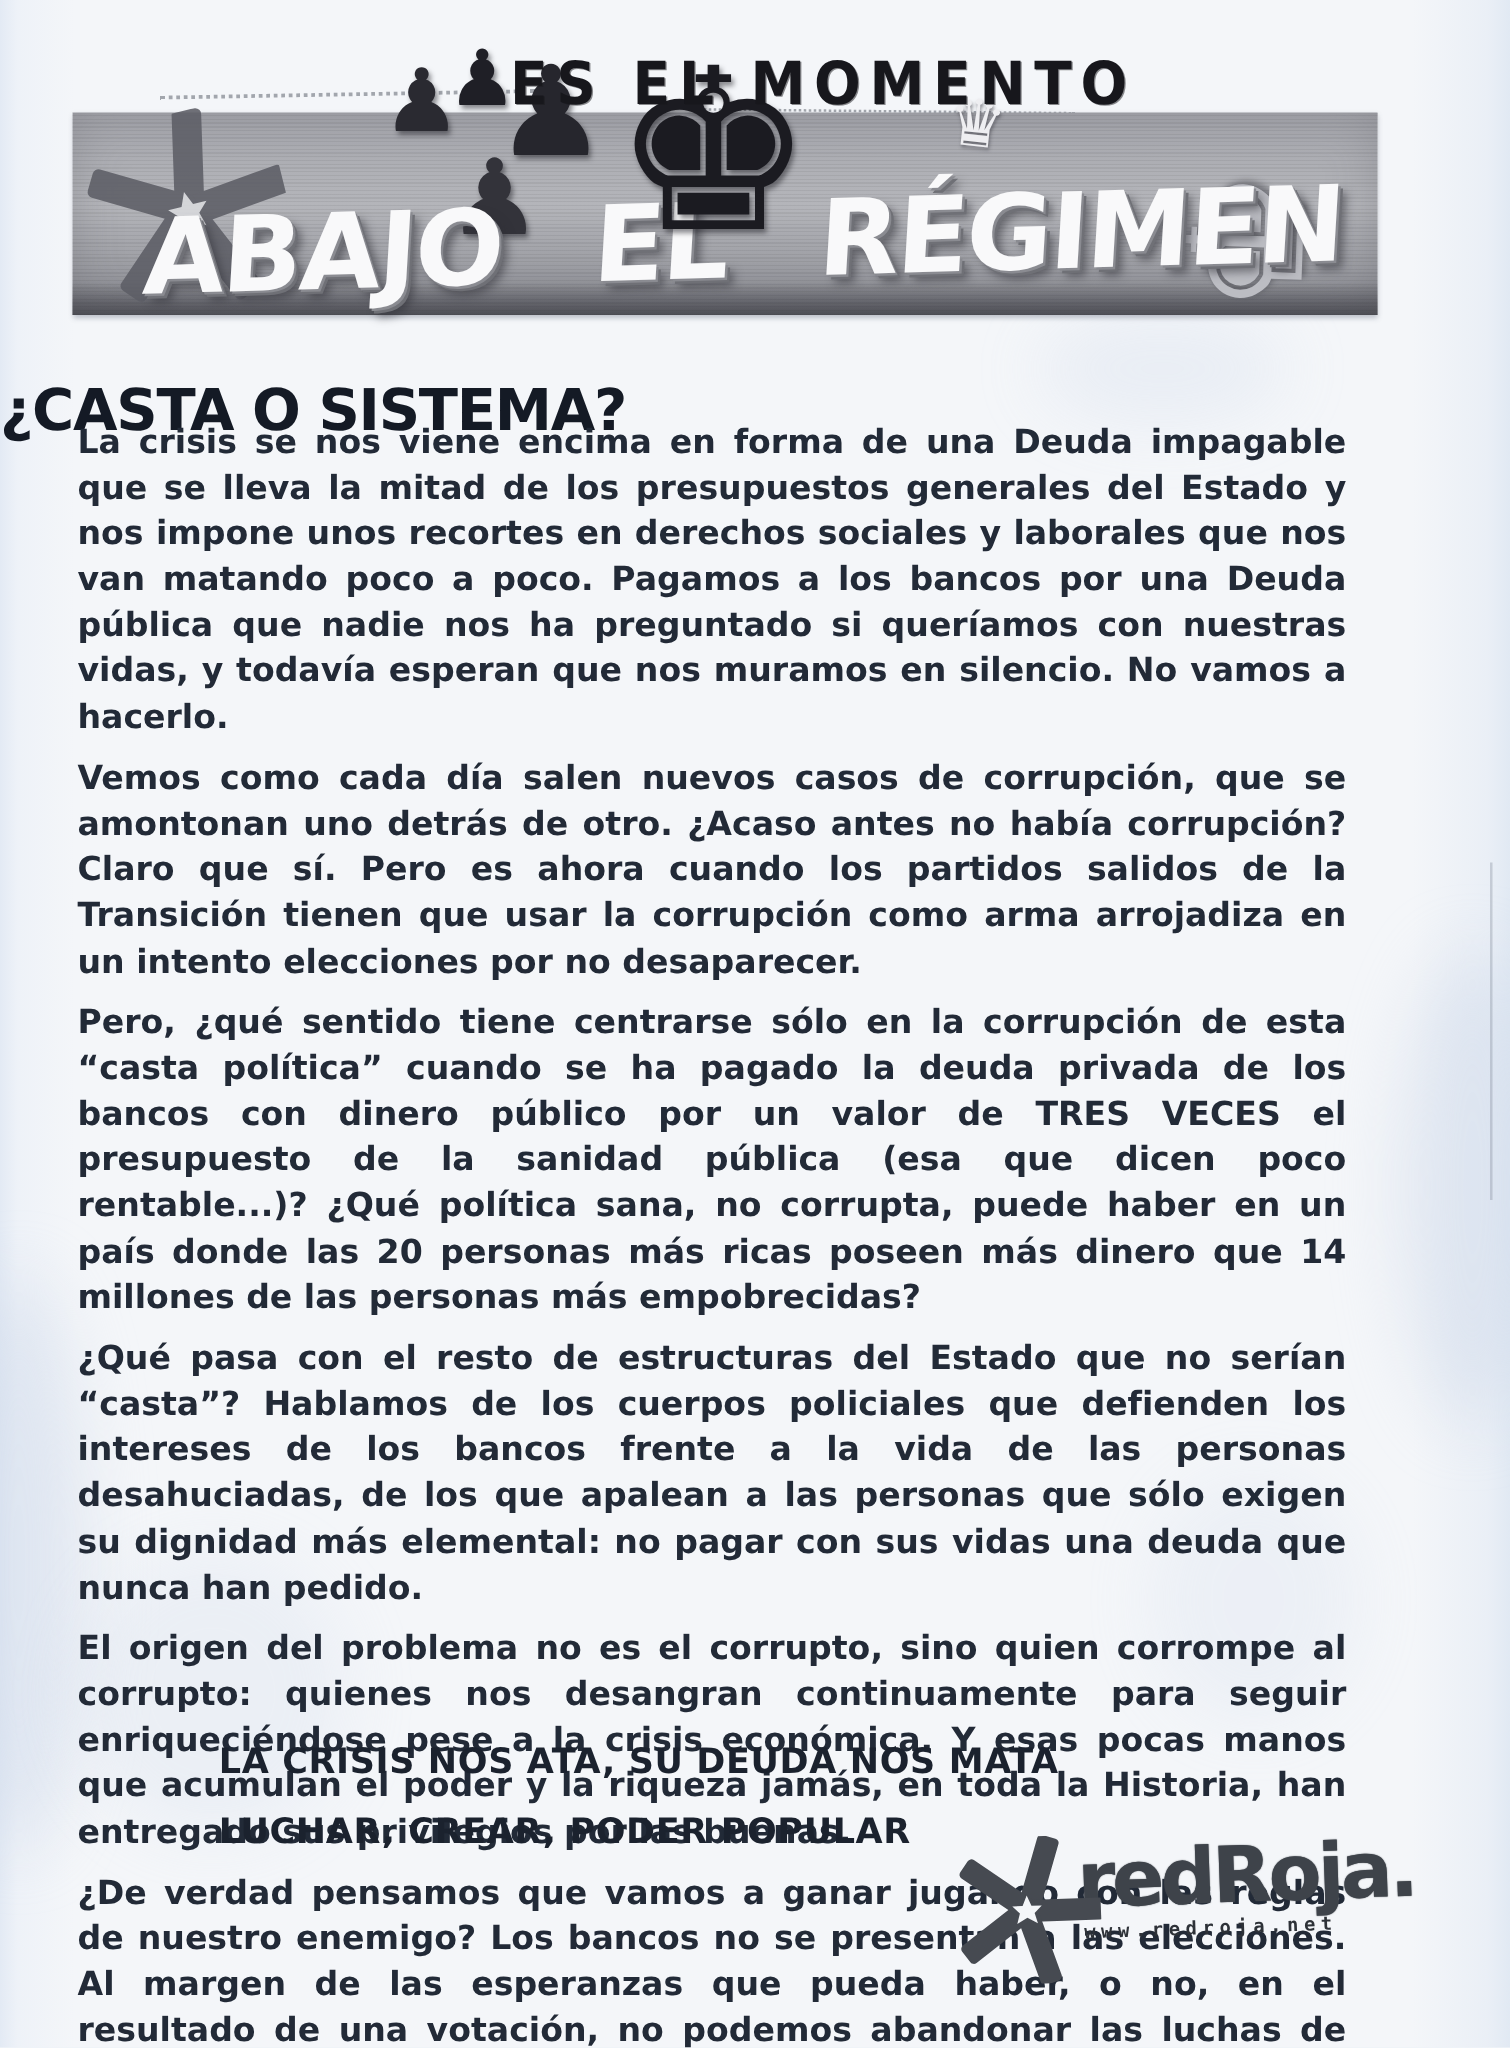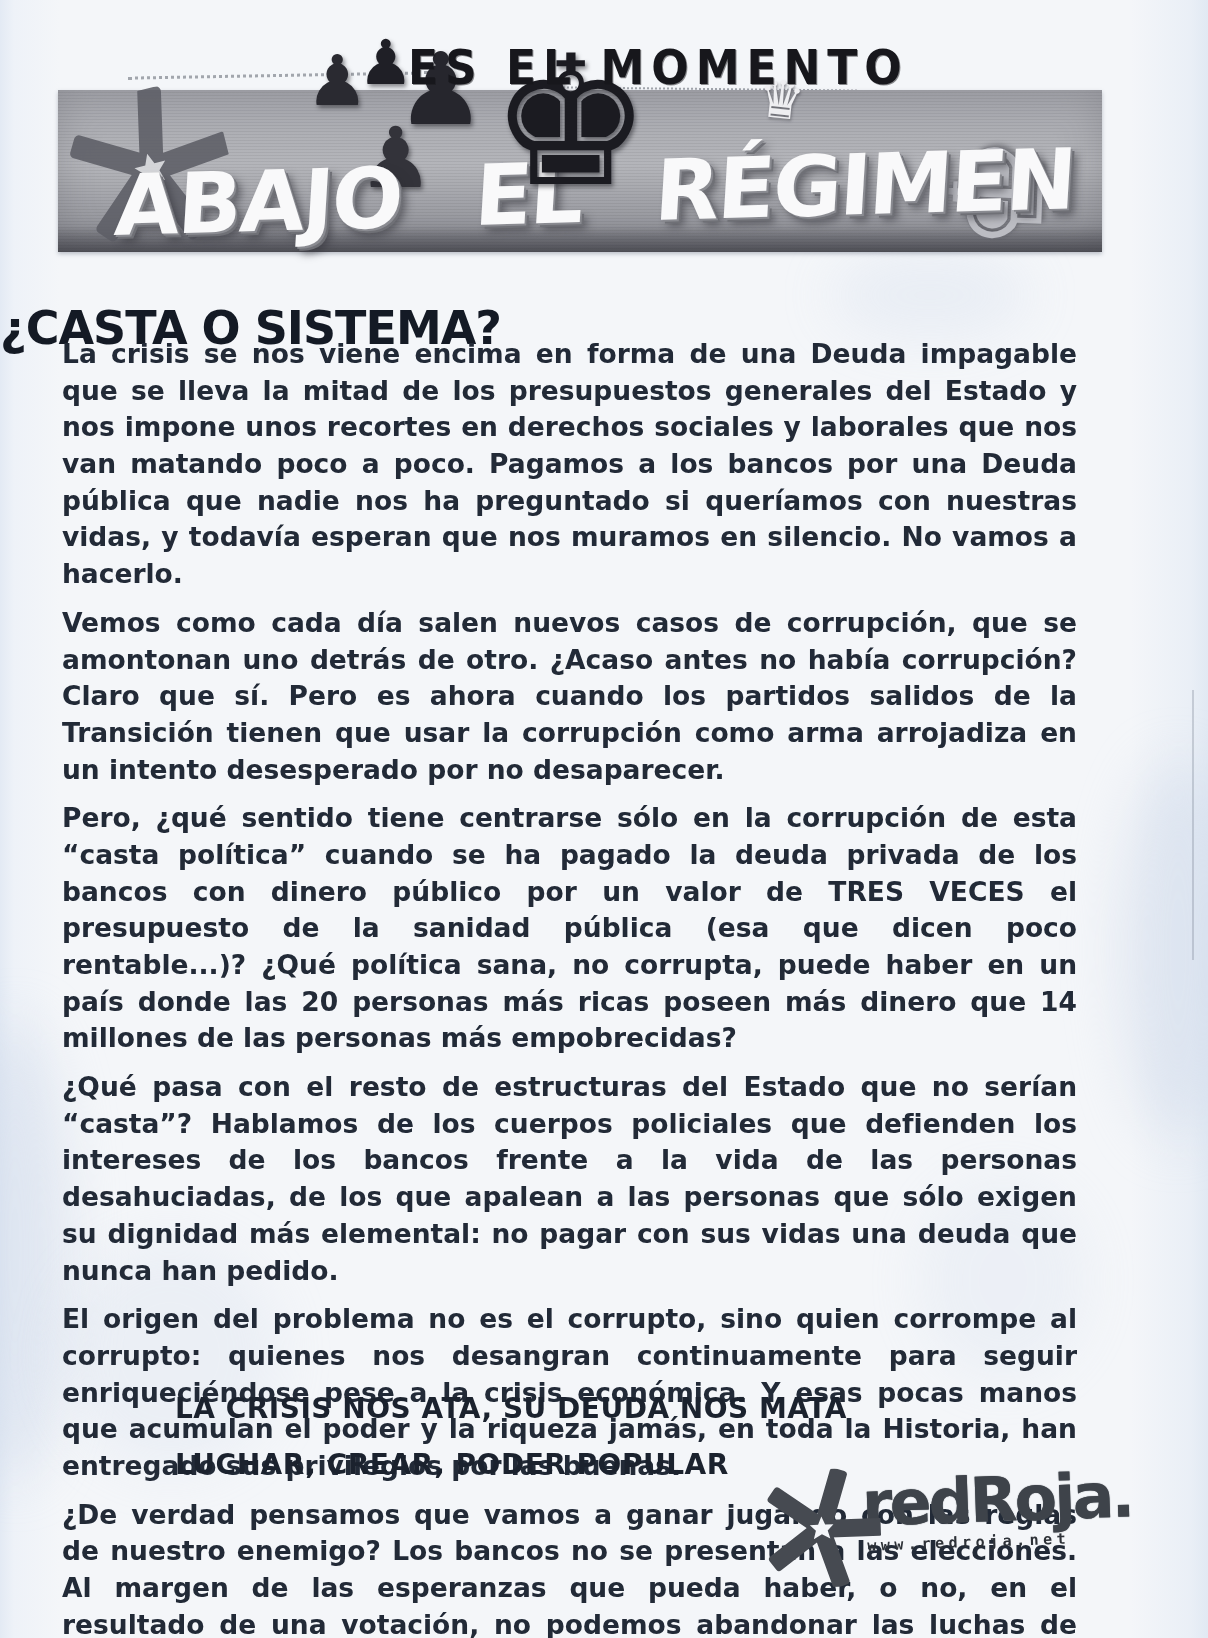--- a/index.html
+++ b/index.html
@@ -140,21 +140,21 @@
       <span>ABAJO</span>
       <span>EL</span>
       <span>RÉGIMEN</span>
     </div>
   </div>
 
   <h1 class="title">¿CASTA O SISTEMA?</h1>
 
   <div class="bodytext">
       <p>La crisis se nos viene encima en forma de una Deuda impagable que se lleva la mitad de los presupuestos generales del Estado y nos impone unos recortes en derechos sociales y laborales que nos van matando poco a poco. Pagamos a los bancos por una Deuda pública que nadie nos ha preguntado si queríamos con nuestras vidas, y todavía esperan que nos muramos en silencio. No vamos a hacerlo.</p>
-      <p>Vemos como cada día salen nuevos casos de corrupción, que se amontonan uno detrás de otro. ¿Acaso antes no había corrupción? Claro que sí. Pero es ahora cuando los partidos salidos de la Transición tienen que usar la corrupción como arma arrojadiza en un intento desesperado por no desaparecer.</p>
+      <p>Vemos como cada día salen nuevos casos de corrupción, que se amontonan uno detrás de otro. ¿Acaso antes no había corrupción? Claro que sí. Pero es ahora cuando los partidos salidos de la Transición tienen que usar la corrupción como arma arrojadiza en un intento elecciones por no desaparecer.</p>
       <p>Pero, ¿qué sentido tiene centrarse sólo en la corrupción de esta “casta política” cuando se ha pagado la deuda privada de los bancos con dinero público por un valor de TRES VECES el presupuesto de la sanidad pública (esa que dicen poco rentable...)? ¿Qué política sana, no corrupta, puede haber en un país donde las 20 personas más ricas poseen más dinero que 14 millones de las personas más empobrecidas?</p>
       <p>¿Qué pasa con el resto de estructuras del Estado que no serían “casta”? Hablamos de los cuerpos policiales que defienden los intereses de los bancos frente a la vida de las personas desahuciadas, de los que apalean a las personas que sólo exigen su dignidad más elemental: no pagar con sus vidas una deuda que nunca han pedido.</p>
       <p>El origen del problema no es el corrupto, sino quien corrompe al corrupto: quienes nos desangran continuamente para seguir enriqueciéndose pese a la crisis económica. Y esas pocas manos que acumulan el poder y la riqueza jamás, en toda la Historia, han entregado sus privilegios por las buenas.</p>
       <p>¿De verdad pensamos que vamos a ganar jugando con las reglas de nuestro enemigo? Los bancos no se presentan a las elecciones. Al margen de las esperanzas que pueda haber, o no, en el resultado de una votación, no podemos abandonar las luchas de los barrios, de los centros de trabajo y de estudio. Es nuestra responsabilidad apoyar esas luchas y trabajar para coordinarlas a través de comités populares de cada barrio. Cuando las personas se organizan para defender a la aplastante mayoría frente a los intereses criminales de la minoría que posee la riqueza podemos empezar a hablar de democracia, no antes.</p>
     </div>
 
   <div class="slogans">
       <div class="slogan">LA CRISIS NOS ATA, SU DEUDA NOS MATA</div>
       <div class="slogan">LUCHAR, CREAR, PODER POPULAR</div>
     </div>

